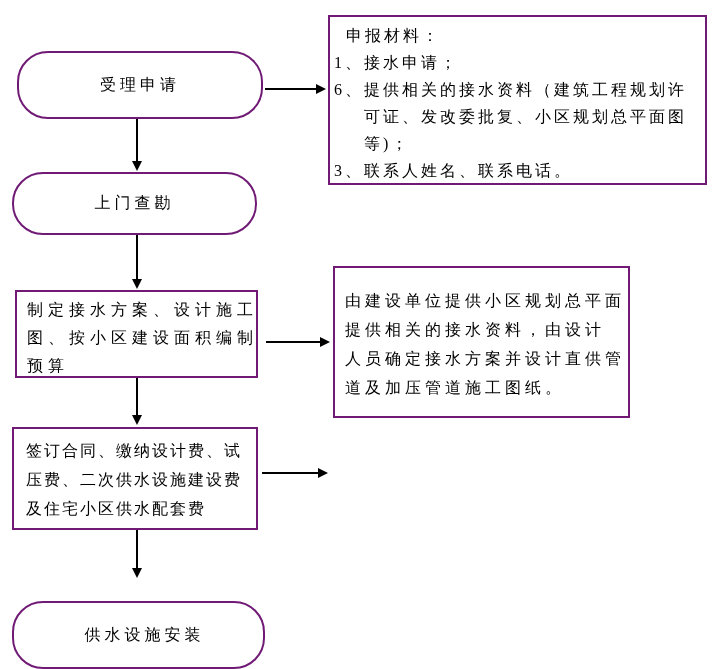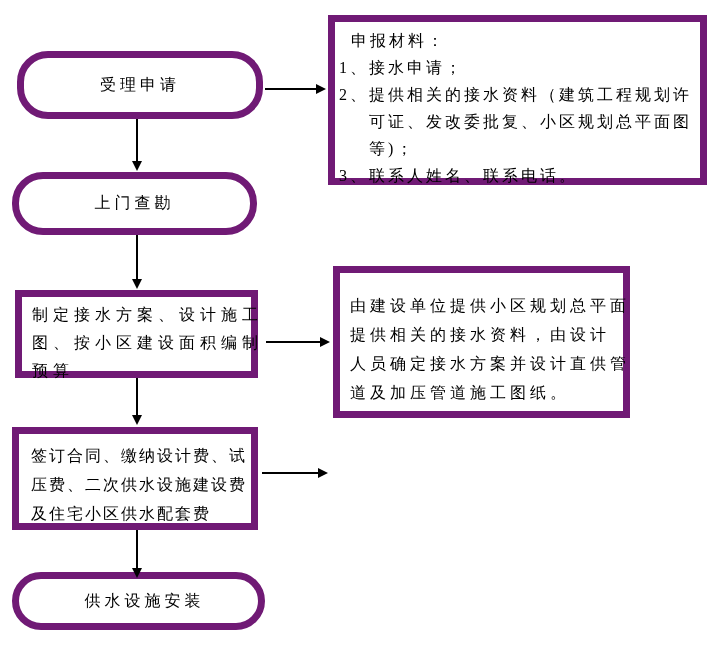--- a/index.html
+++ b/index.html
@@ -7,21 +7,21 @@
     position: relative;
     width: 723px;
     height: 669px;
     background: #ffffff;
     font-family: "Liberation Serif", "DejaVu Serif", serif;
     color: #000000;
     overflow: hidden;
   }
   .box {
     position: absolute;
-    border: 7px solid #701a75;
+    border: 2px solid #701a75;
     background: #ffffff;
     box-sizing: border-box;
   }
   .single {
     display: flex;
     align-items: center;
     justify-content: center;
     font-size: 16px;
     letter-spacing: 4px;
     border-radius: 31px;
@@ -30,21 +30,21 @@
 
   
   #b1 { left: 17px;  top: 51px;  width: 246px; height: 68px; }
   #b2 { left: 12px;  top: 172px; width: 245px; height: 63px; }
   #b3 { left: 15px;  top: 290px; width: 243px; height: 88px;
         font-size: 16px; letter-spacing: 5px; line-height: 28px;
         padding: 4px 0 0 10px; }
   #b4 { left: 12px;  top: 427px; width: 246px; height: 103px;
         font-size: 16px; letter-spacing: 2px; line-height: 29px;
         padding: 7px 4px 0 12px; }
-  #b5 { left: 12px;  top: 572px; width: 253px; height: 58px; padding-left: 12px; }
+  #b5 { left: 12px;  top: 601px; width: 253px; height: 68px; padding-left: 12px; }
 
   
   #r1 { left: 328px; top: 15px;  width: 379px; height: 170px;
         font-size: 16px; letter-spacing: 3px; line-height: 27px;
         padding: 5px 2px 0 4px; }
   #r2 { left: 333px; top: 266px; width: 297px; height: 152px;
         font-size: 16px; letter-spacing: 4px; line-height: 29px;
         padding: 18px 0 0 10px; }
   #r3 { left: 333px; top: 443px; width: 290px; height: 65px;
         font-size: 16px; letter-spacing: 3px; line-height: 28px;
@@ -101,21 +101,21 @@
     <div class="ln">及住宅小区供水配套费</div>
   </div>
 
   <div class="box single" id="b5">
     <span>供水设施安装</span>
   </div>
 
   <div class="box" id="r1">
     <div class="ln indent-sm">申报材料：</div>
     <div class="ln">1、接水申请；</div>
-    <div class="ln">2、提供相关的接水资料（建筑工程规划许</div>
+    <div class="ln">6、提供相关的接水资料（建筑工程规划许</div>
     <div class="ln indent">可证、发改委批复、小区规划总平面图</div>
     <div class="ln indent">等)；</div>
     <div class="ln">3、联系人姓名、联系电话。</div>
   </div>
 
   <div class="box" id="r2">
     <div class="ln">由建设单位提供小区规划总平面</div>
     <div class="ln">提供相关的接水资料，由设计</div>
     <div class="ln">人员确定接水方案并设计直供管</div>
     <div class="ln">道及加压管道施工图纸。</div>

